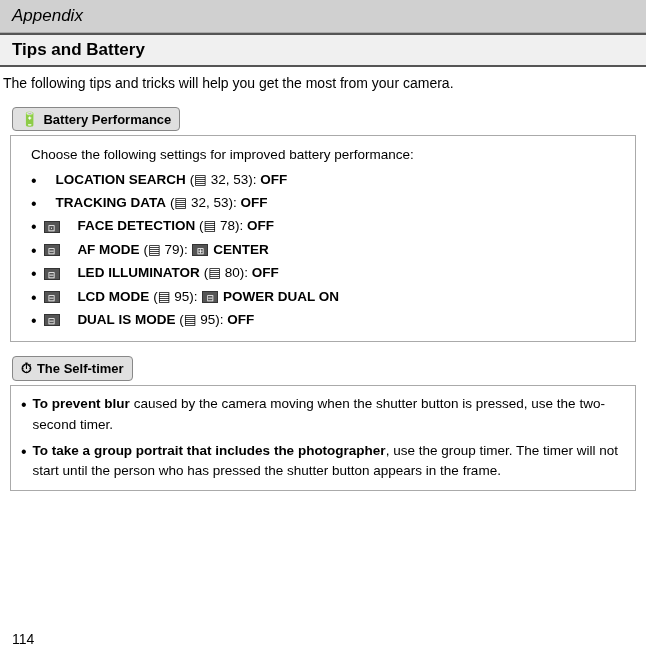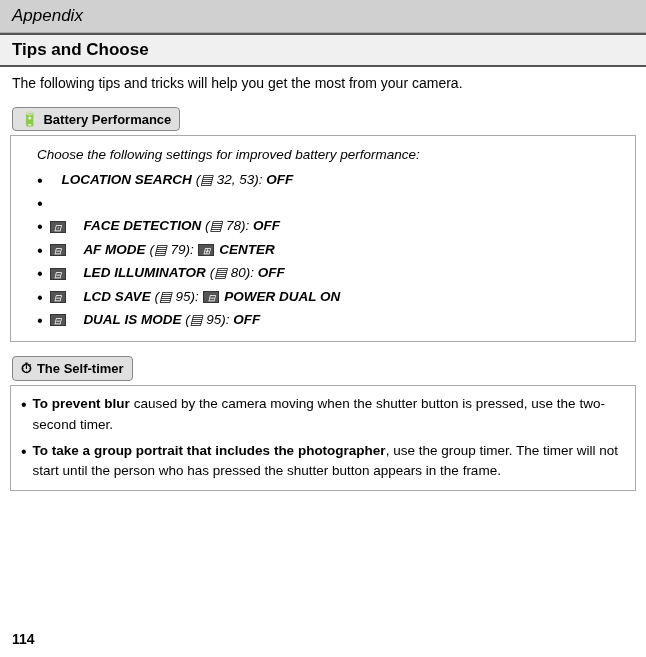--- a/index.html
+++ b/index.html
@@ -31,21 +31,21 @@
     .section-title-bar {
       background: #f0f0f0;
       border-top: 2px solid #555;
       border-bottom: 2px solid #555;
       padding: 5px 12px;
       font-size: 17px;
       font-weight: bold;
     }
 
     .intro-text {
-      padding: 8px 12px;
+      padding: 8px 3px;
       font-size: 14px;
     }
 
     .subsection-header {
       display: inline-flex;
       align-items: center;
       background: #e0e0e0;
       border: 1.5px solid #888;
       border-radius: 4px;
       padding: 3px 8px;
@@ -55,24 +55,23 @@
     }
 
     .subsection-header .icon {
       margin-right: 5px;
       font-size: 14px;
     }
 
     .content-box {
       border: 1px solid #aaa;
       margin: 0px 10px 10px 10px;
-      padding: 8px 26px;
+      padding: 8px 20px;
       font-size: 13.5px;
       line-height: 1.6;
-      font-style: italic;
     }
 
     .content-box .intro-line {
       margin-bottom: 4px;
     }
 
     .bullet-list {
       list-style: none;
       padding: 0;
     }
@@ -116,21 +115,21 @@
       text-align: center;
       color: white;
       line-height: 12px;
     }
 
     .page-number {
       position: absolute;
       bottom: 10px;
       left: 12px;
       font-size: 14px;
-      font-weight: bold;
+      font-weight: normal;
     }
 
     .self-timer-section {
       margin-top: 4px;
     }
 
     .self-timer-box {
       border: 1px solid #aaa;
       margin: 0px 10px 10px 10px;
       padding: 8px 10px;
@@ -141,21 +140,21 @@
 </head>
 <body>
 
 
 
 <div class="page-header">
   <span>Appendix</span>
 </div>
 
 <div class="section-title-bar">
-  <span>Tips and Choose</span>
+  <span>Tips and Battery</span>
 </div>
 
 <div class="intro-text">
   <span>The following tips and tricks will help you get the most from your camera.</span>
 </div>
 
 
 <div class="subsection-header">
   <span class="icon">🔋</span>
   <span>Battery Performance</span>
@@ -165,36 +164,37 @@
   <div class="intro-line">
     <span>Choose the following settings for improved battery performance:</span>
   </div>
   <ul class="bullet-list">
     <li>
       <span class="bullet-dot">•</span>
       <span class="bullet-text"><span class="key-term">LOCATION SEARCH</span> <span class="normal-text">(▤ 32, 53): <strong>OFF</strong></span></span>
     </li>
     <li>
       <span class="bullet-dot">•</span>
+      <span class="bullet-text"><span class="key-term">TRACKING DATA</span> <span class="normal-text">(▤ 32, 53): <strong>OFF</strong></span></span>
     </li>
     <li>
       <span class="bullet-dot">•</span>
       <span class="bullet-text"><span class="inline-icon">⊡</span> <span class="key-term">FACE DETECTION</span> <span class="normal-text">(▤ 78): <strong>OFF</strong></span></span>
     </li>
     <li>
       <span class="bullet-dot">•</span>
       <span class="bullet-text"><span class="inline-icon">⊟</span> <span class="key-term">AF MODE</span> <span class="normal-text">(▤ 79): <span class="inline-icon">⊞</span> <strong>CENTER</strong></span></span>
     </li>
     <li>
       <span class="bullet-dot">•</span>
       <span class="bullet-text"><span class="inline-icon">⊟</span> <span class="key-term">LED ILLUMINATOR</span> <span class="normal-text">(▤ 80): <strong>OFF</strong></span></span>
     </li>
     <li>
       <span class="bullet-dot">•</span>
-      <span class="bullet-text"><span class="inline-icon">⊟</span> <span class="key-term">LCD SAVE</span> <span class="normal-text">(▤ 95): <span class="inline-icon">⊟</span> <strong>POWER DUAL ON</strong></span></span>
+      <span class="bullet-text"><span class="inline-icon">⊟</span> <span class="key-term">LCD MODE</span> <span class="normal-text">(▤ 95): <span class="inline-icon">⊟</span> <strong>POWER DUAL ON</strong></span></span>
     </li>
     <li>
       <span class="bullet-dot">•</span>
       <span class="bullet-text"><span class="inline-icon">⊟</span> <span class="key-term">DUAL IS MODE</span> <span class="normal-text">(▤ 95): <strong>OFF</strong></span></span>
     </li>
   </ul>
 </div>
 
 
 <div class="subsection-header self-timer-section">

